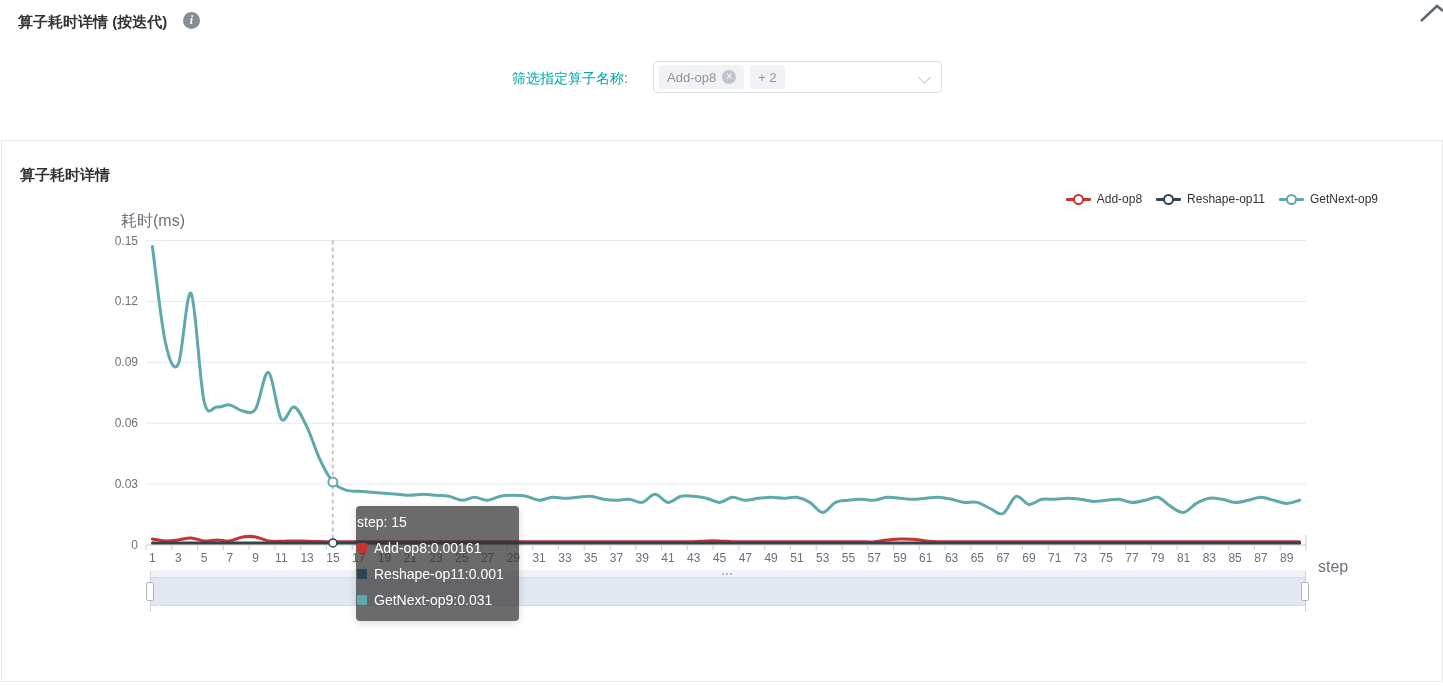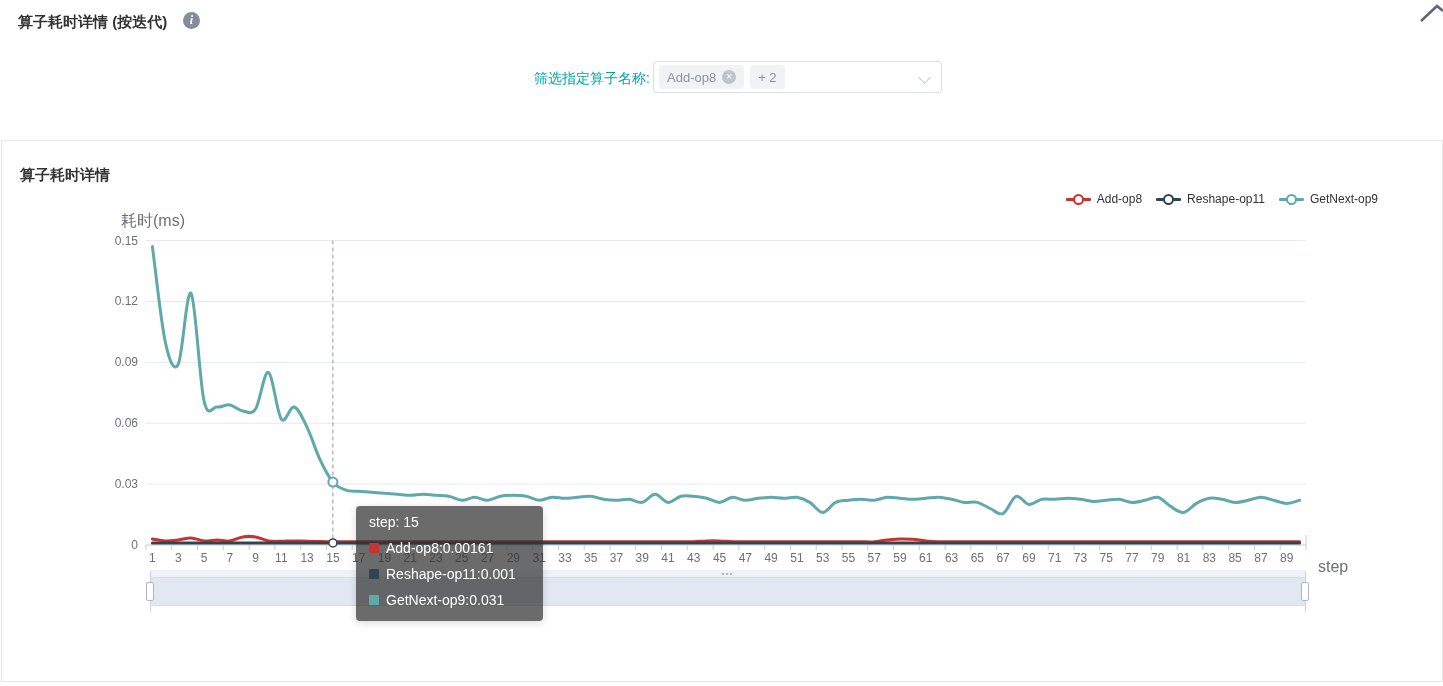--- a/index.html
+++ b/index.html
@@ -4,21 +4,21 @@
 <style>
   html,body{margin:0;padding:0;background:#fff;}
   body{font-family:"Liberation Sans","DejaVu Sans",sans-serif;}
   .page{position:relative;width:1443px;height:686px;background:#fff;overflow:hidden;}
 
   .hdr-title{position:absolute;left:18px;top:13px;font-size:15px;font-weight:bold;color:#333;}
   .info-icon{position:absolute;left:183px;top:12px;width:17px;height:17px;border-radius:50%;
     background:#848d99;color:#fff;font:italic bold 12px "Liberation Serif",serif;
     display:flex;align-items:center;justify-content:center;}
 
-  .filter-label{position:absolute;left:512px;top:70px;width:138px;font-size:14px;color:#00a5a7;text-align:right;}
+  .filter-label{position:absolute;left:512px;top:70px;width:138px;font-size:14px;color:#00a5a7;}
   .op-select{position:absolute;left:653px;top:61px;width:289px;height:32px;background:#fff;
     border:1px solid #dcdfe6;border-radius:4px;display:flex;align-items:center;padding:0 26px 0 5px;box-sizing:border-box;}
   .tag{display:flex;align-items:center;background:#f0f2f5;border-radius:4px;height:24px;
     padding:0 8px;margin-right:6px;font-size:13px;color:#909399;white-space:nowrap;}
   .tag-close{width:14px;height:14px;margin-left:6px;border-radius:50%;background:#c0c4cc;color:#fff;
     font-size:11px;line-height:13px;text-align:center;cursor:pointer;}
   .chevron{position:absolute;right:12px;top:11px;width:8px;height:8px;
     border-right:1.5px solid #c0c4cc;border-bottom:1.5px solid #c0c4cc;transform:rotate(45deg);}
 
   .card{position:absolute;left:1px;top:140px;width:1440px;height:540px;border:1px solid #e8e8e8;background:#fff;}
@@ -29,21 +29,21 @@
   .lg-glyph{position:relative;width:25px;height:10px;margin-right:6px;}
   .lg-line{position:absolute;left:0;top:4px;width:25px;height:2.5px;border-radius:1px;}
   .lg-circle{position:absolute;left:7px;top:0;width:7px;height:7px;border:2px solid;border-radius:50%;background:#fff;}
   .legend-label{font-size:12px;color:#333;}
 
   .axis-name{position:absolute;font-size:16px;color:#6e7079;z-index:2;}
   #chart-svg{position:absolute;left:0;top:0;z-index:1;pointer-events:none;}
   .chart-hit{position:absolute;left:146px;top:240px;width:1160px;height:305px;z-index:0;}
 
   .tooltip{position:absolute;left:356px;top:506px;width:161px;background:rgba(50,50,50,0.72);
-    border-radius:4px;padding:8px 13px;z-index:6;box-shadow:0 2px 8px rgba(0,0,0,0.15);}
+    border-radius:4px;padding:8px 1px;z-index:6;box-shadow:0 2px 8px rgba(0,0,0,0.15);}
   .tt-title{color:#fff;font-size:14px;margin-bottom:5px;}
   .tt-row{display:flex;align-items:center;color:#fff;font-size:14px;line-height:26px;white-space:nowrap;}
   .tt-sq{width:10px;height:10px;margin-right:7px;border-radius:1px;flex:none;}
   .tt-val{margin-left:0;}
 
   .dz-move{position:absolute;left:150px;top:570px;width:1156px;height:7px;background:#eff3f8;z-index:2;border-radius:2px 2px 0 0;}
   .dz-dots{position:absolute;left:722px;top:573px;display:flex;gap:2px;z-index:3;}
   .dz-dots i{width:2px;height:2px;background:#9aa5b5;border-radius:50%;}
   .dz-track{position:absolute;left:150px;top:577px;width:1156px;height:29px;background:#e2e8f2;
     border:1px solid #d6dde9;box-sizing:border-box;border-radius:2px;z-index:2;}

